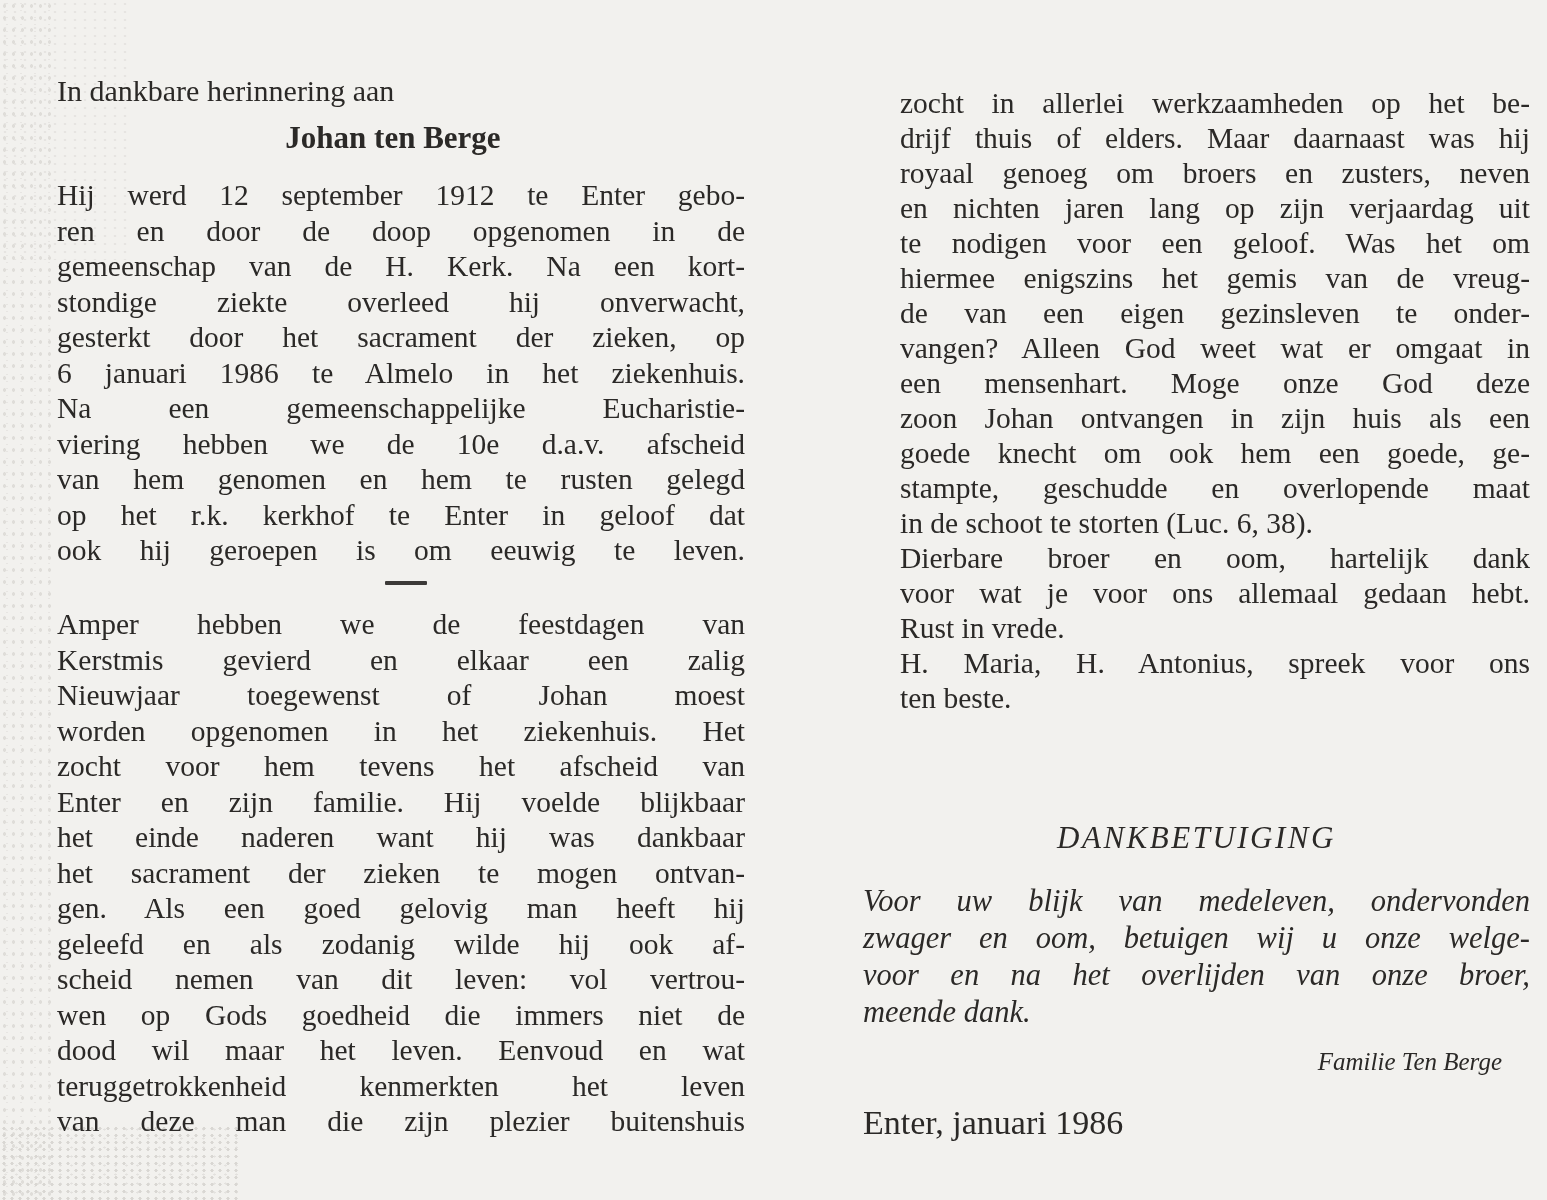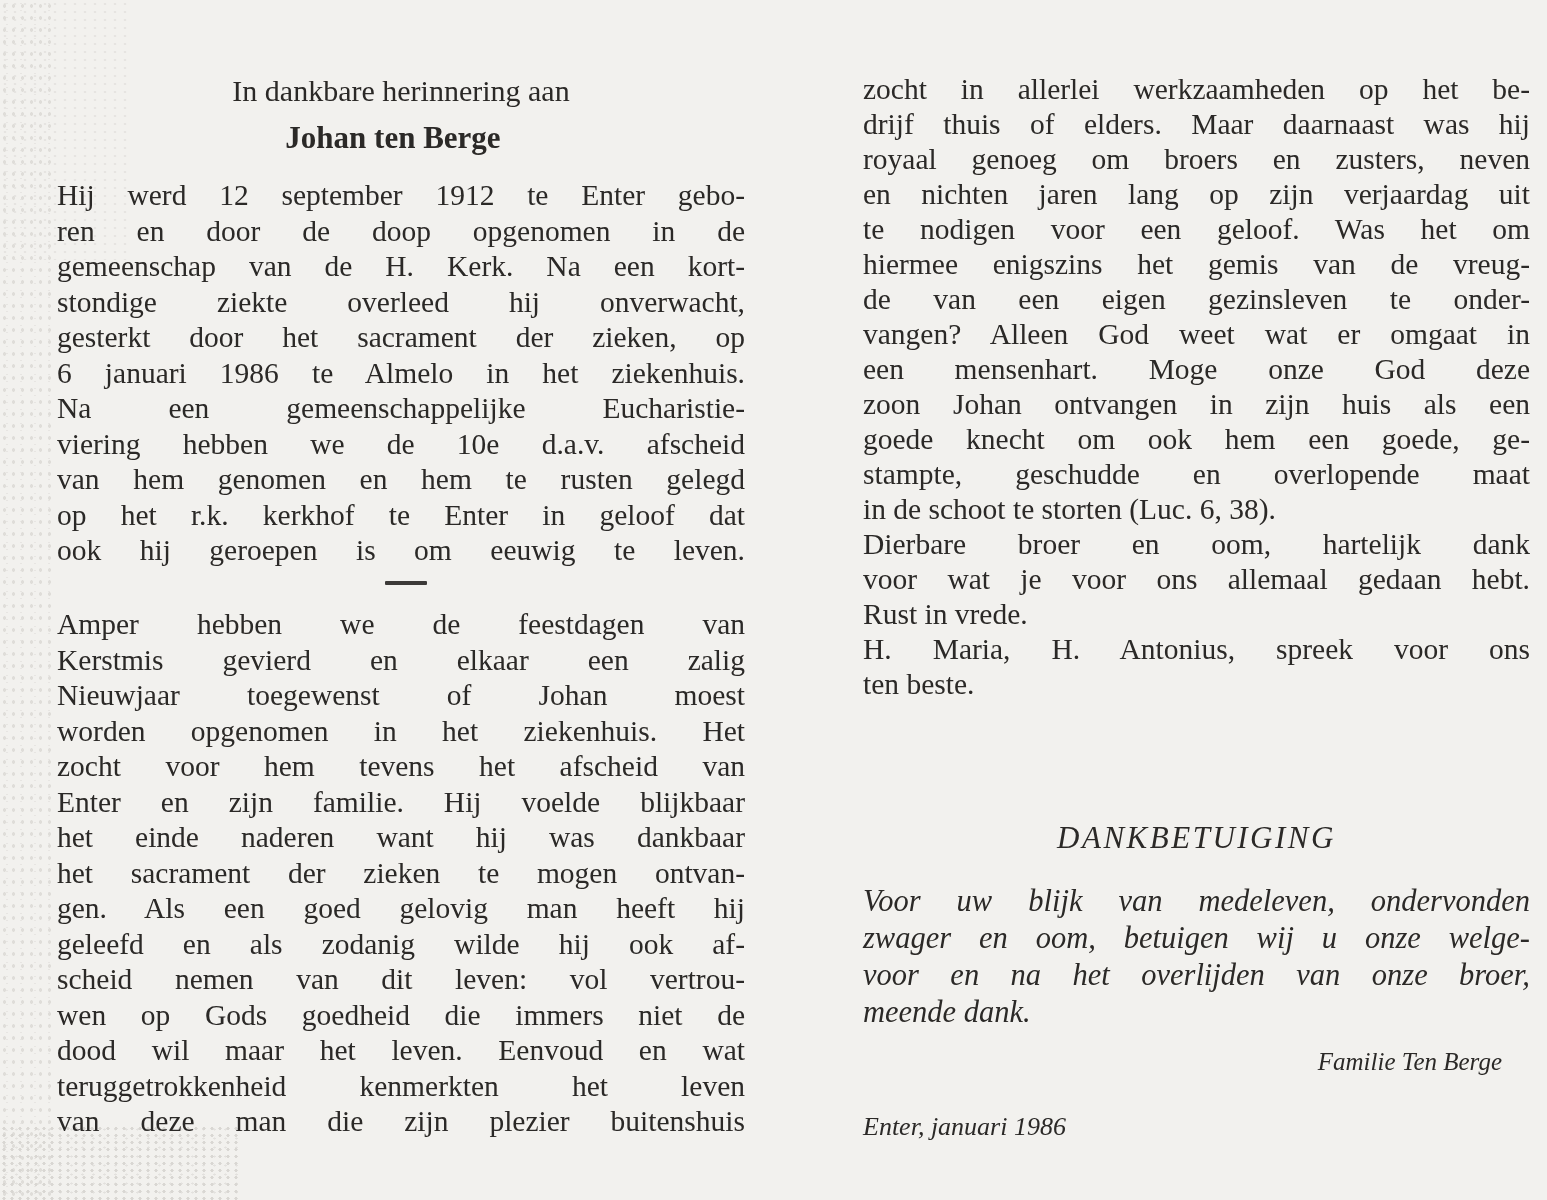--- a/index.html
+++ b/index.html
@@ -33,21 +33,21 @@
     background-image:radial-gradient(#dedcd8 1.2px, transparent 1.7px);
     background-size:10px 8px;
     opacity:.6;
   }
   .col{position:absolute;top:0;height:100%;}
   .col-left{left:57px;width:688px;}
   .col-right{left:863px;width:667px;}
 
   .memorial-header{
     position:absolute;top:74px;left:0;right:0;
-    text-align:center;font-size:30px;line-height:34px;
+    font-size:30px;line-height:34px;
   }
   .deceased-name{
     position:absolute;top:120px;left:0;right:16px;
     text-align:center;font-size:31px;line-height:36px;font-weight:bold;
   }
   .para{position:absolute;left:0;right:0;}
   .para .line{
     font-size:29.5px;
     line-height:35.5px;height:35.5px;
     text-align:justify;
@@ -58,39 +58,39 @@
   .para .line.end{
     -moz-text-align-last:left;
     text-align-last:left;
   }
   #bio-para{top:178px;}
   #farewell-para{top:607px;}
   .section-divider{
     position:absolute;top:581px;left:328px;
     width:42px;height:4px;background:#3c3a38;border-radius:1px;
   }
-  #continuation-para{top:72px;}
+  #continuation-para{top:86px;margin-left:37px;}
   #continuation-para .line{line-height:35px;height:35px;}
   .dank-title{
     position:absolute;top:820px;left:0;right:0;
     text-align:center;font-style:italic;font-size:31px;
     letter-spacing:2.5px;
     font-family:Liberation Serif, serif;
   }
   #acknowledgement-para{top:883px;}
   #acknowledgement-para .line{
     font-style:italic;font-size:30.5px;line-height:37px;height:37px;
   }
   .signature{
     position:absolute;top:1048px;right:28px;
     font-style:italic;font-size:25px;
   }
   .dateline{
     position:absolute;top:1104px;left:0;
-    font-style:italic;font-size:26px;margin-top:8px;
+    font-size:34px;
   }
 </style>
 </head>
 <body>
 
 <div class="page">
 
   <div class="noise-left"></div>
   <div class="noise-top-left"></div>
   <div class="noise-bottom-left"></div>

